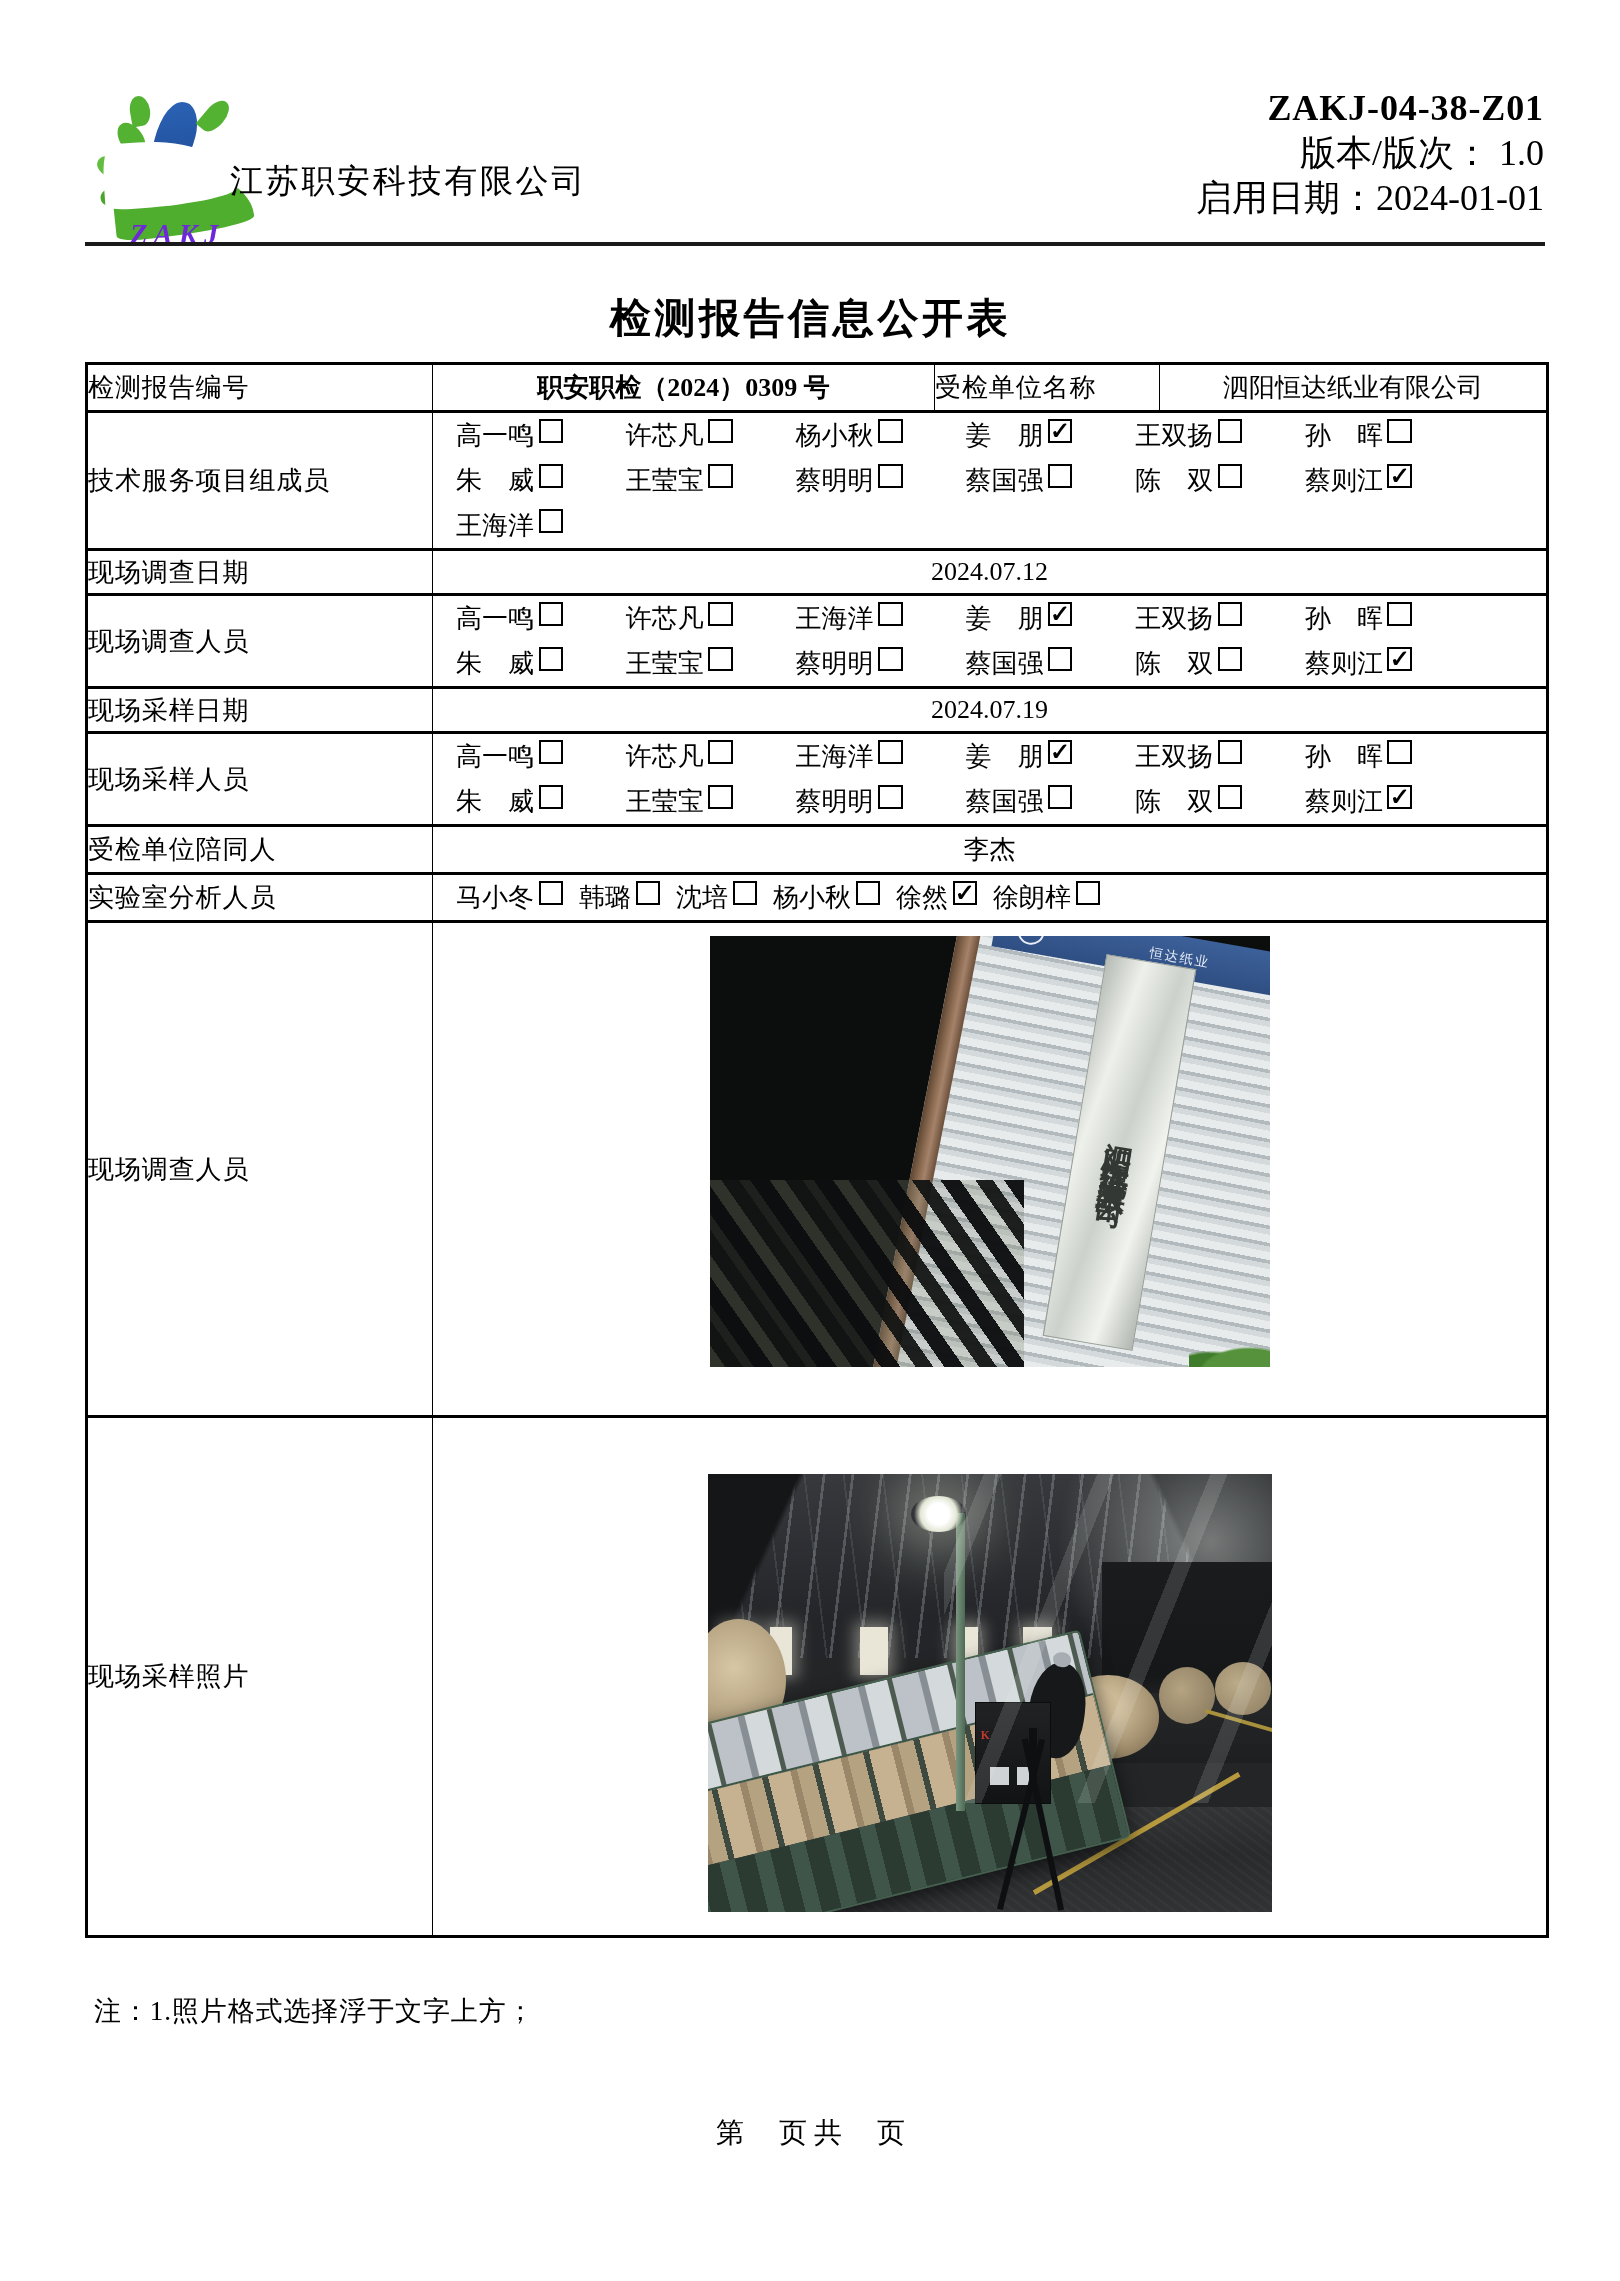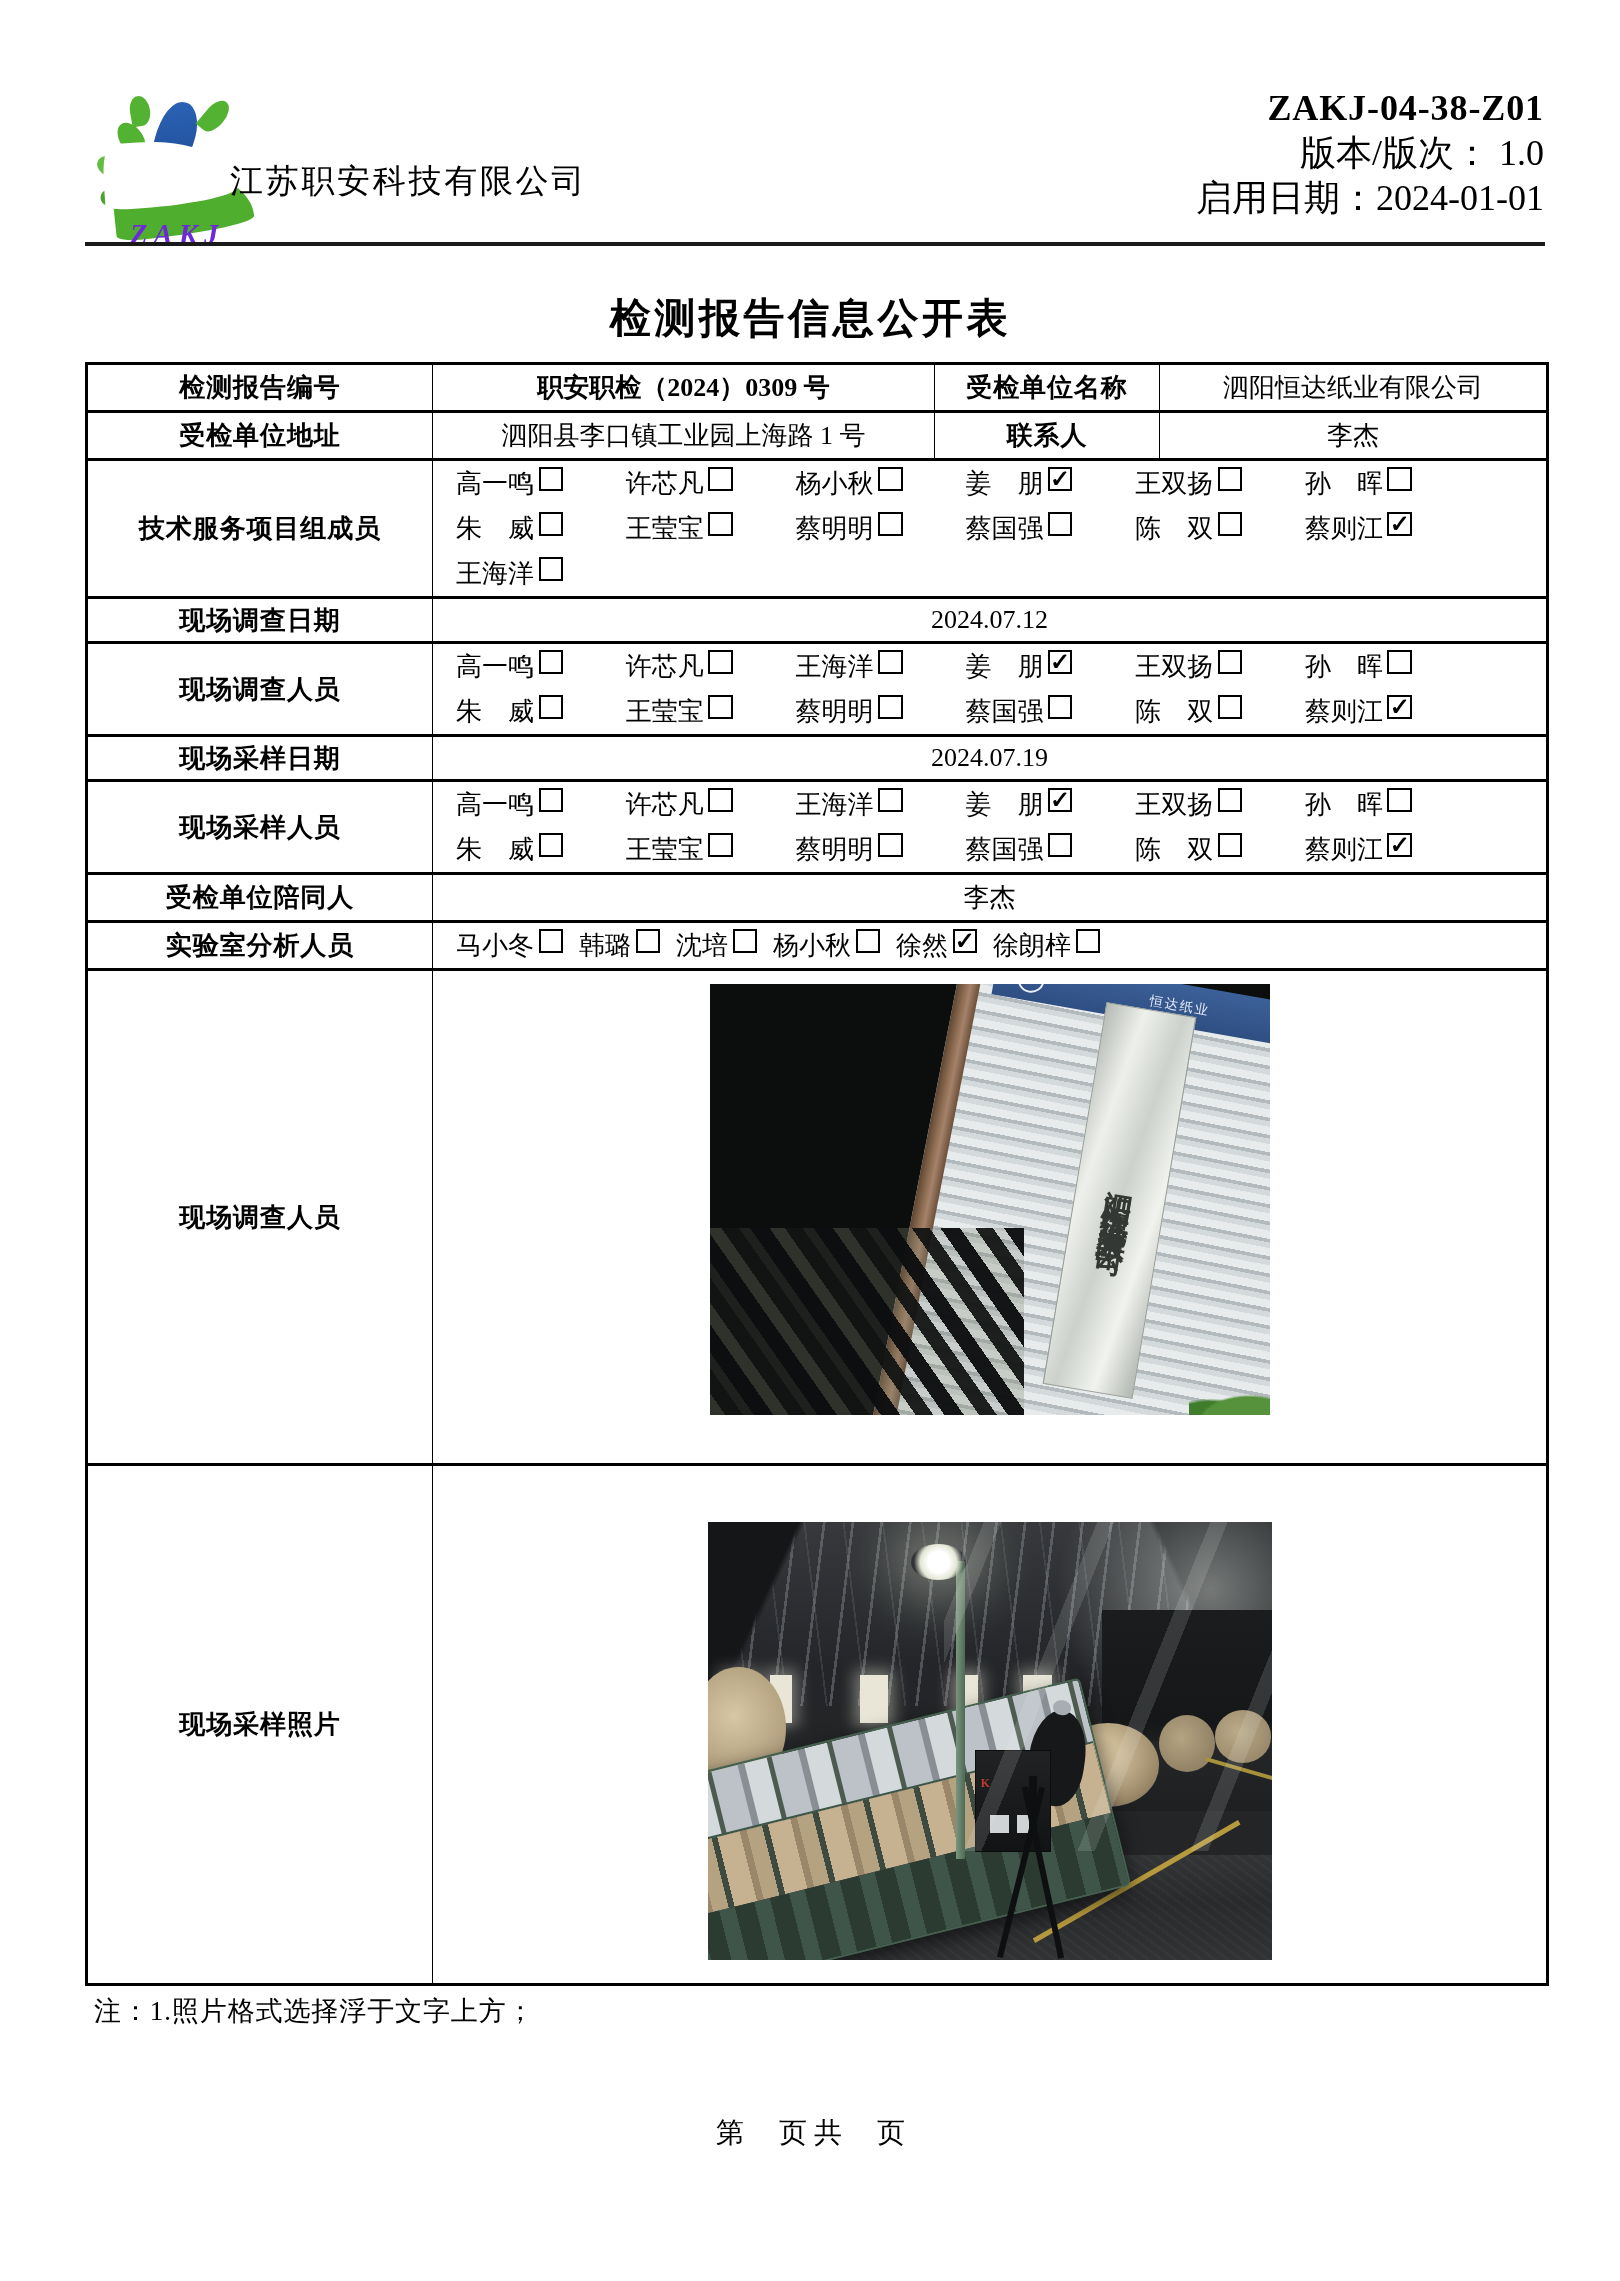--- a/index.html
+++ b/index.html
@@ -31,21 +31,21 @@
   .header-rule{position:absolute;left:85px;top:242px;width:1460px;height:3.6px;background:#1a1a1a;}
 
   .doc-title{position:absolute;left:0;top:291px;width:100%;text-align:center;
              font-size:41px;font-weight:bold;letter-spacing:3.6px;}
 
   
   table.main{position:absolute;left:85px;top:362px;width:1460px;border-collapse:collapse;
              table-layout:fixed;border:3.6px solid #000;}
   table.main td{border:1.8px solid #000;border-top-width:3.6px;border-bottom-width:3.6px;
                 padding:0;vertical-align:middle;font-size:26px;overflow:hidden;}
-  td.lbl{font-weight:bold;text-align:center;letter-spacing:0.9px;}
+  td.lbl{font-weight:normal;letter-spacing:0.9px;}
   td.val{text-align:center;}
   td.val.bold{font-weight:bold;font-family:Liberation Serif, serif;}
   .cb-line{display:flex;justify-content:space-between;align-items:center;height:45px;padding:0 134px 0 23px;}
   .cb-line.compact{justify-content:flex-start;gap:16px;padding:0 9px 0 23px;}
   .cb-item{display:inline-flex;align-items:flex-start;white-space:pre;}
   .cb-name{white-space:pre;font-size:26px;}
   .cb-box{display:inline-flex;align-items:center;justify-content:center;width:20.5px;height:20.5px;
           border:2.7px solid #000;margin-left:4.5px;font-size:24px;font-weight:bold;line-height:0;
           position:relative;top:0.9px;background:#fff;}
   .date-val{text-align:center;font-size:27px;}
@@ -166,26 +166,20 @@
       </colgroup>
 
     <tbody>
         <tr style="height:48px">
       <td class="lbl">检测报告编号</td>
       <td class="val bold">职安职检（2024）0309 号</td>
       <td class="lbl">受检单位名称</td>
       <td class="val">泗阳恒达纸业有限公司</td>
     </tr>
 
-    <tr style="height:48px">
-      <td class="lbl">受检单位地址</td>
-      <td class="val">泗阳县李口镇工业园上海路 1 号</td>
-      <td class="lbl">联系人</td>
-      <td class="val">李杰</td>
-    </tr>
 
     <tr style="height:135px">
       <td class="lbl">技术服务项目组成员</td>
       <td colspan="3">
             <div class="cb-line">
               <span class="cb-item"><span class="cb-name">高一鸣</span><span class="cb-box"></span></span>
               <span class="cb-item"><span class="cb-name">许芯凡</span><span class="cb-box"></span></span>
               <span class="cb-item"><span class="cb-name">杨小秋</span><span class="cb-box"></span></span>
               <span class="cb-item"><span class="cb-name">姜　朋</span><span class="cb-box checked">✓</span></span>
               <span class="cb-item"><span class="cb-name">王双扬</span><span class="cb-box"></span></span>

